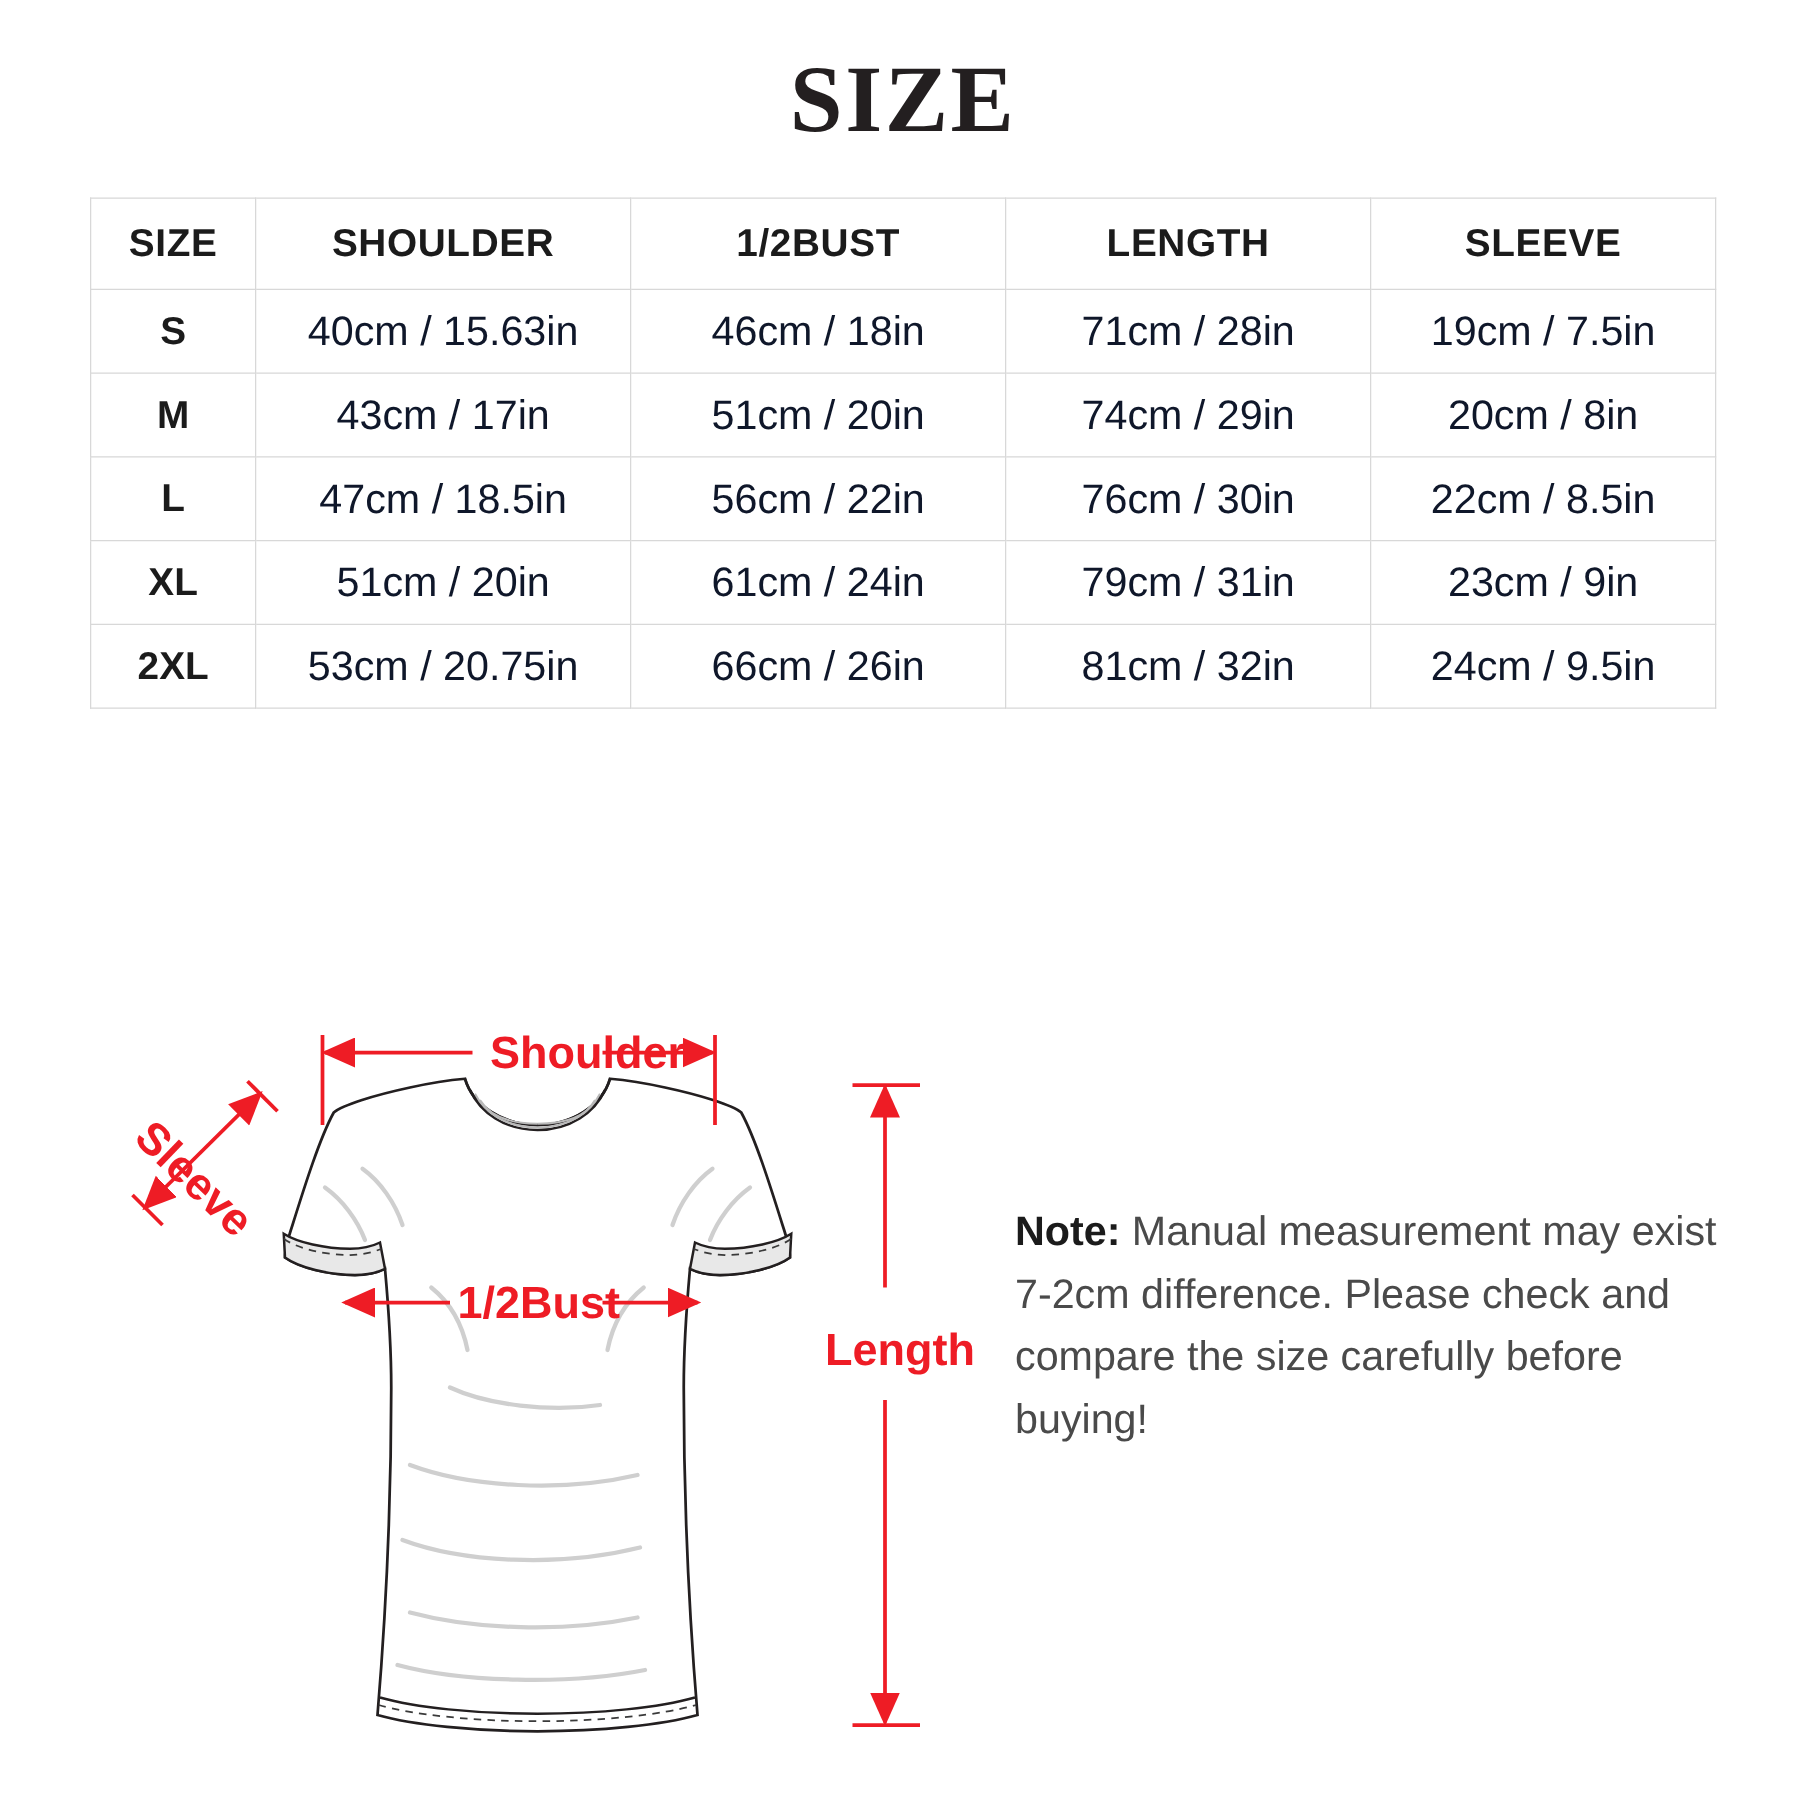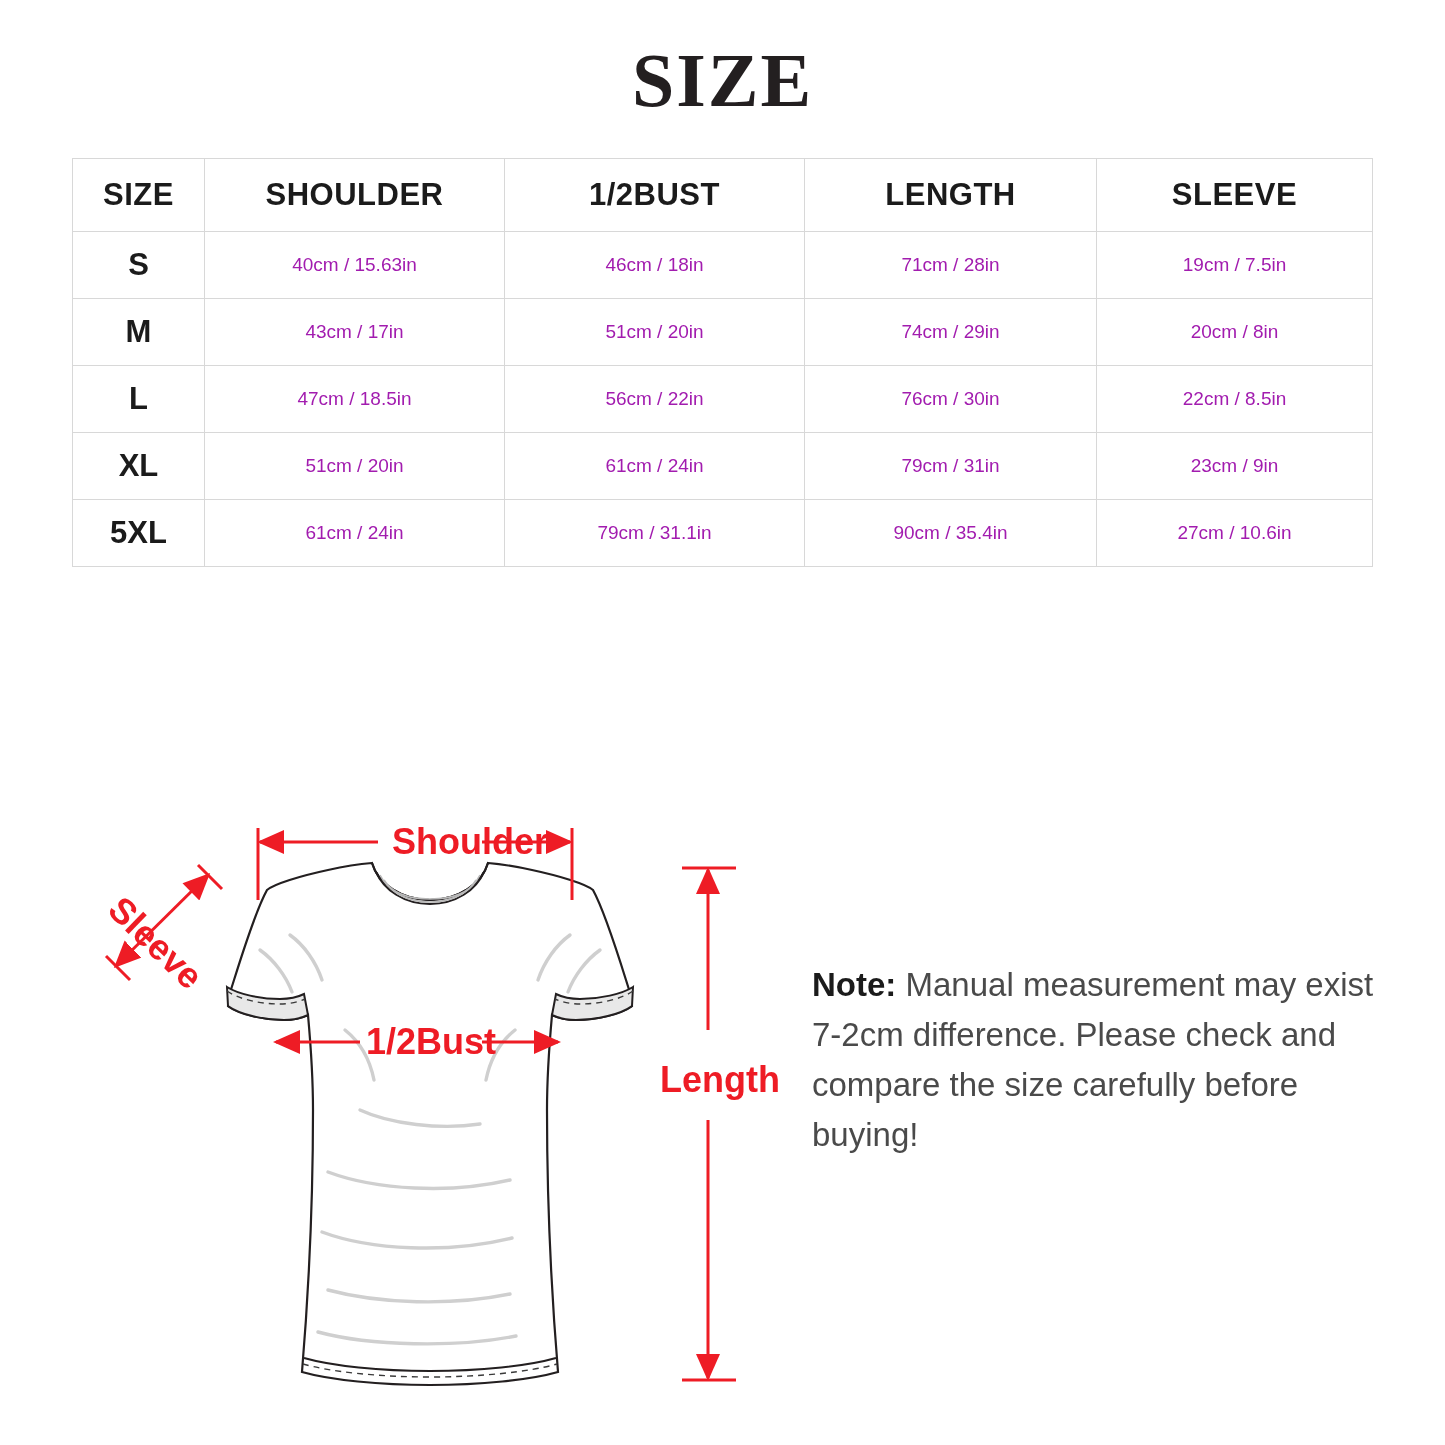--- a/index.html
+++ b/index.html
@@ -60,22 +60,22 @@
   }
   table.size-table th {
     height: 70px;
     font-size: 31px;
     font-weight: bold;
     color: #1b1b1b;
     letter-spacing: 0.5px;
   }
   table.size-table td {
     height: 64px;
-    font-size: 19px;
-    color: #a21caf;
+    font-size: 33px;
+    color: #0f172a;
   }
   table.size-table td.size-col {
     font-size: 31px;
     font-weight: bold;
     color: #1b1b1b;
   }
 
   
   .diagram {
     position: absolute;
@@ -150,25 +150,25 @@
           <td>22cm / 8.5in</td>
         </tr>
         <tr>
           <td class="size-col">XL</td>
           <td>51cm / 20in</td>
           <td>61cm / 24in</td>
           <td>79cm / 31in</td>
           <td>23cm / 9in</td>
         </tr>
         <tr>
-          <td class="size-col">5XL</td>
-          <td>61cm / 24in</td>
-          <td>79cm / 31.1in</td>
-          <td>90cm / 35.4in</td>
-          <td>27cm / 10.6in</td>
+          <td class="size-col">2XL</td>
+          <td>53cm / 20.75in</td>
+          <td>66cm / 26in</td>
+          <td>81cm / 32in</td>
+          <td>24cm / 9.5in</td>
         </tr>
       </tbody>
     </table>
   </div>
 
   <div class="diagram">
     <svg width="760" height="650" viewBox="0 0 760 650" xmlns="http://www.w3.org/2000/svg">
       <defs>
         <marker id="arrR" markerWidth="10" markerHeight="10" refX="8" refY="4" orient="auto">
           <path d="M0,0 L9,4 L0,8 z" fill="#ee1c25"></path>

